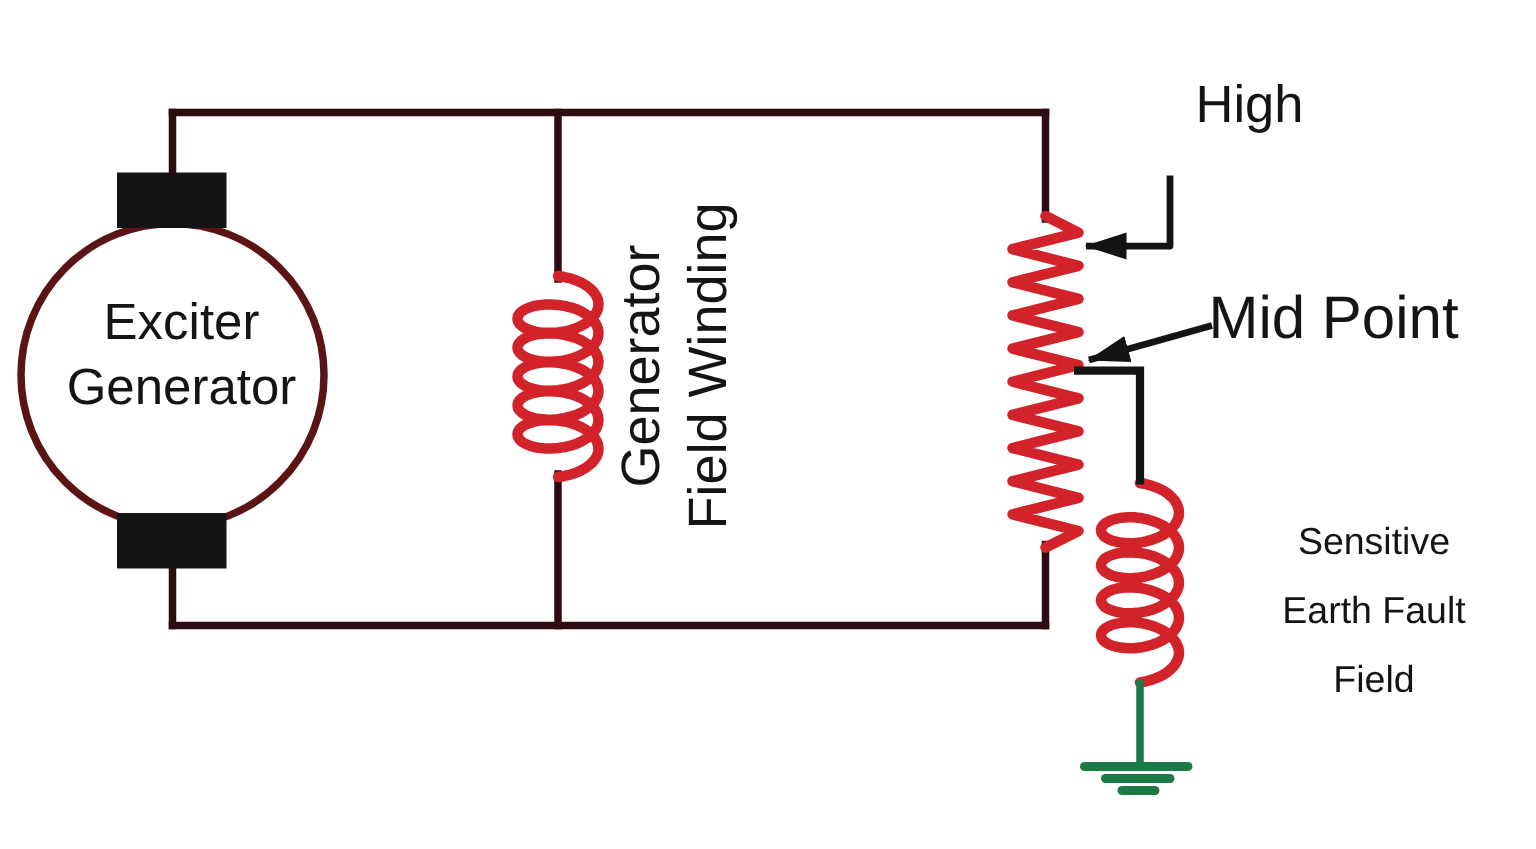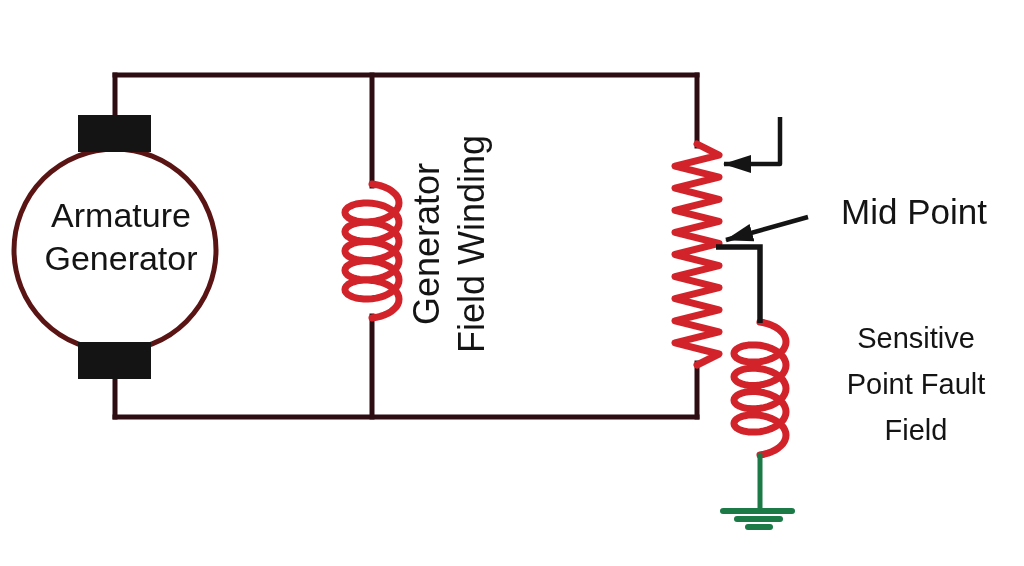--- a/index.html
+++ b/index.html
@@ -17,22 +17,22 @@
   .armature{fill:#ffffff;stroke:var(--armature-outline);stroke-width:5;}
   .brush{fill:var(--ink);}
   .label{
     position:absolute;transform:translate(-50%,-50%);
     color:var(--ink);text-align:center;white-space:nowrap;
   }
   .lbl-exciter{left:121px;top:237px;font-size:34px;line-height:43px;}
   .lbl-gfw{left:449px;top:244px;font-size:36px;line-height:45px;
     transform:translate(-50%,-50%) rotate(-90deg);}
   .lbl-hr{left:833px;top:70px;font-size:35px;line-height:42px;}
-  .lbl-mp{left:914px;top:212px;font-size:35px;line-height:42px;}
-  .lbl-sefr{left:916px;top:384px;font-size:29px;line-height:46px;}
+  .lbl-mp{left:889px;top:212px;font-size:40px;line-height:42px;}
+  .lbl-sefr{left:916px;top:407px;font-size:25px;line-height:46px;}
 </style>
 </head>
 <body>
 
 <div class="stage">
 
   <svg width="1024" height="566" viewBox="0 0 1024 566">
     <defs>
       <marker id="arrowhead" markerUnits="userSpaceOnUse" markerWidth="30" markerHeight="20" refX="27" refY="9" orient="auto">
         <path d="M0 0 L28 9 L0 18 Z" style="fill:var(--ink)"></path>
@@ -61,33 +61,34 @@
     <path class="earth" style="stroke-width:5" d="M760 455 V511"></path>
     <path class="earth" d="M723 511 H792"></path>
     <path class="earth" d="M737 519 H780"></path>
     <path class="earth" d="M748 527 H770"></path>
 
     <path class="arrow" d="M780 117 V164 H724" marker-end="url(#arrowhead)"></path>
     <path class="arrow" d="M808 217 L726 240" marker-end="url(#arrowhead)"></path>
   </svg>
 
   <div class="label lbl-exciter">
-    <div>Armature</div>
+    <div>Exciter</div>
     <div>Generator</div>
   </div>
 
   <div class="label lbl-gfw">
     <div>Generator</div>
     <div>Field Winding</div>
   </div>
 
   <div class="label lbl-hr">
+    <div>High</div>
   </div>
 
   <div class="label lbl-mp">Mid Point</div>
 
   <div class="label lbl-sefr">
     <div>Sensitive</div>
-    <div>Point Fault</div>
+    <div>Earth Fault</div>
     <div>Field</div>
   </div>
 
 </div>
 
 </body></html>

